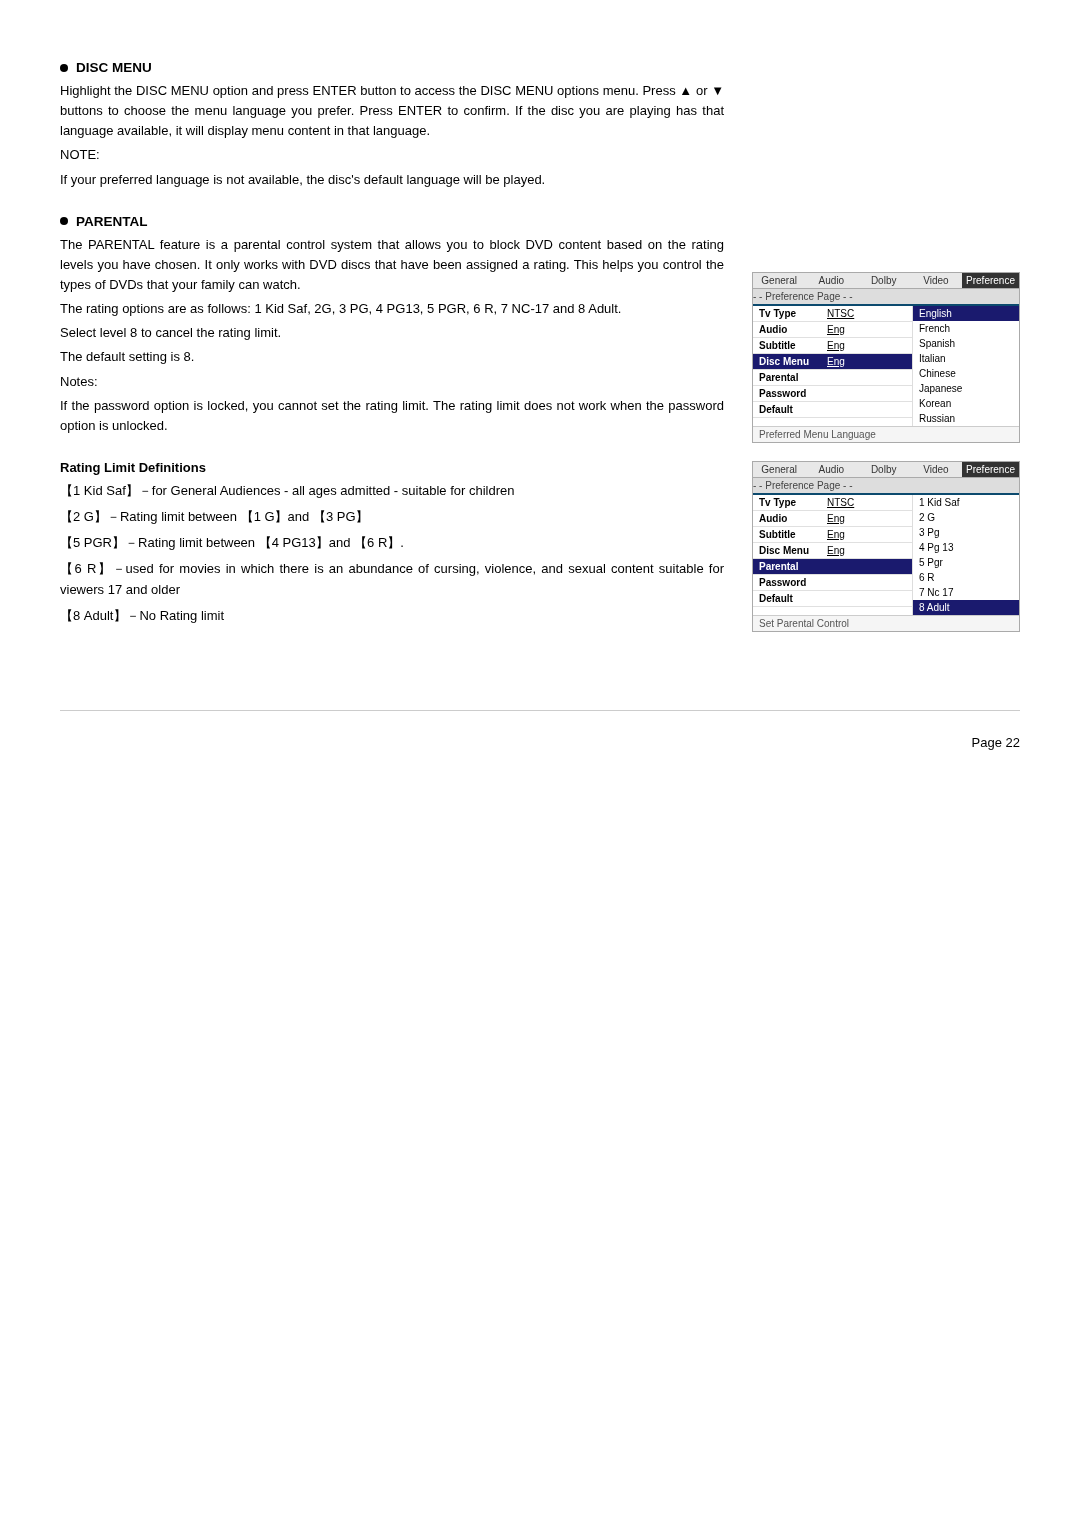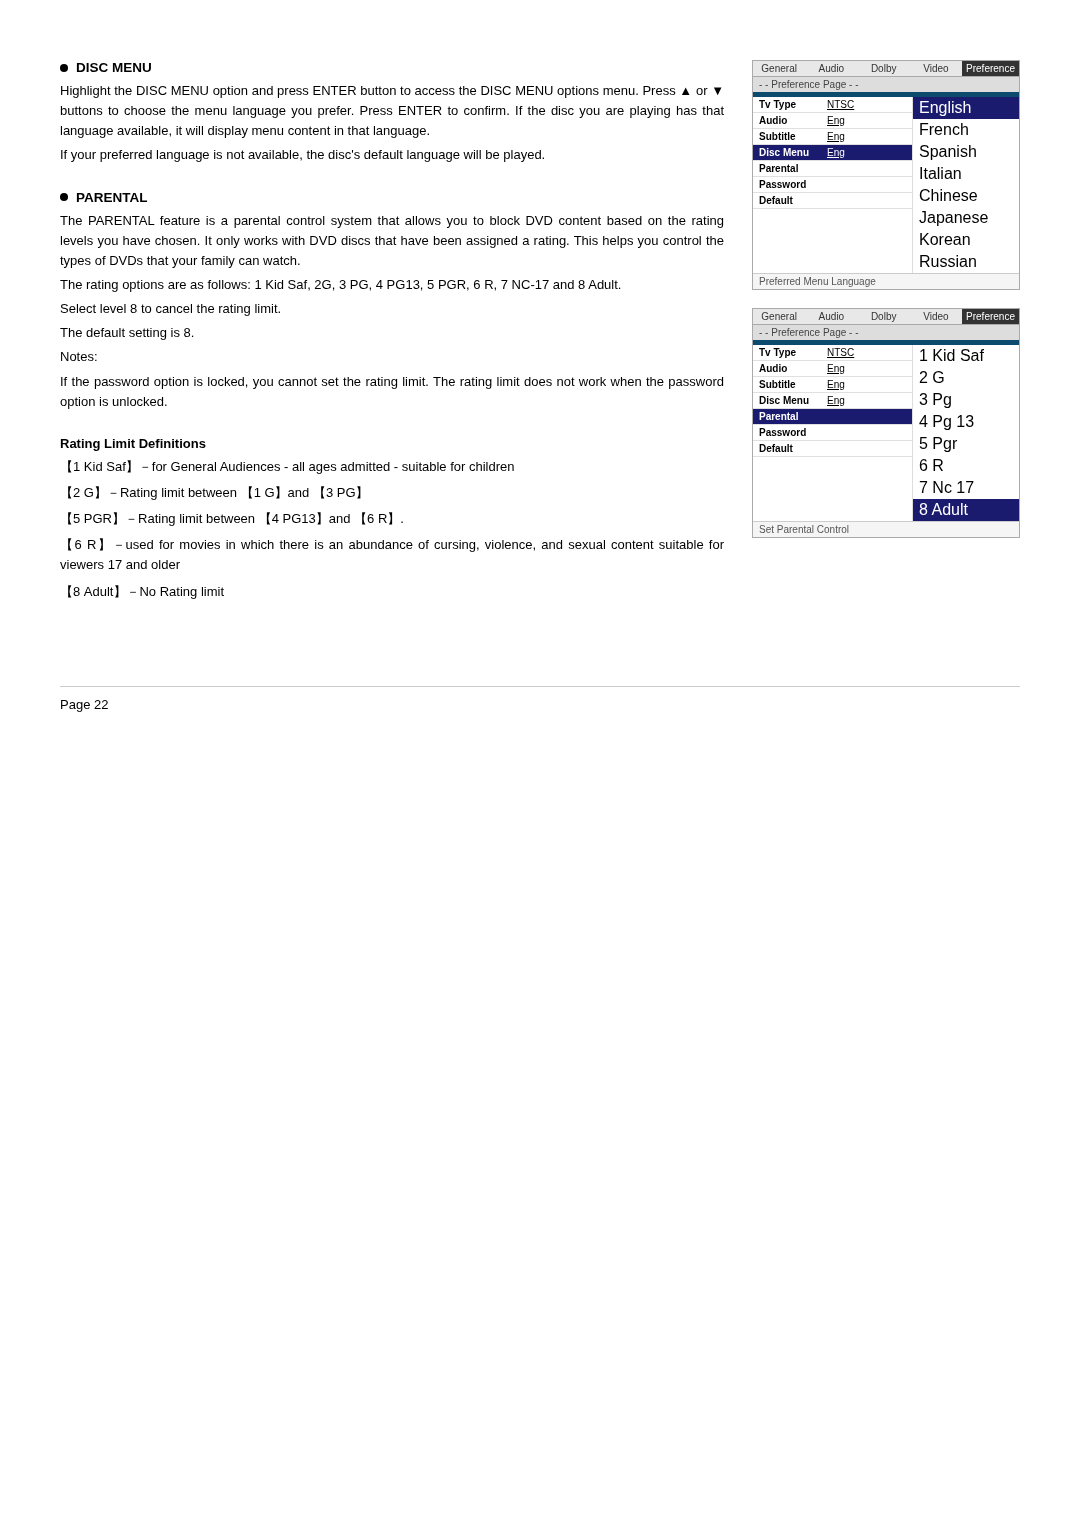--- a/index.html
+++ b/index.html
@@ -9,21 +9,21 @@
       font-size: 13px;
       color: #000;
       width: 1080px;
       min-height: 1528px;
       padding: 60px 60px 40px 60px;
     }
 
     .page-layout {
       display: flex;
       gap: 28px;
-      align-items: flex-start;
+      align-items: flex-end;
     }
 
     .left-col {
       flex: 1;
       min-width: 0;
     }
 
     .right-col {
       width: 268px;
       flex-shrink: 0;
@@ -102,24 +102,24 @@
       text-align: center;
     }
 
     .menu-header-cell.active {
       background: #333;
       color: #fff;
     }
 
     .menu-sub-header {
       background: #ddd;
-      padding: 2px 6px;
+      padding: 2px 0;
       font-size: 10px;
       color: #444;
-      border-bottom: 5px solid #0c4a6e;
+      border-bottom: 2px solid #0c4a6e;
     }
 
     .menu-row {
       display: flex;
       border-bottom: 1px solid #e0e0e0;
     }
 
     .menu-row.highlighted {
       background: #1a1a6e;
       color: #fff;
@@ -149,21 +149,21 @@
       border-top: 1px solid #ccc;
     }
 
     .menu-lang-col {
       display: flex;
       flex-direction: column;
     }
 
     .lang-option {
       padding: 2px 6px;
-      font-size: 16px;
+      font-size: 10px;
     }
 
     .lang-option.active {
       background: #1a1a6e;
       color: #fff;
     }
 
     
     .menu-content-row {
       display: flex;
@@ -174,39 +174,40 @@
       border-right: 1px solid #ddd;
     }
 
     .menu-right-pane {
       flex: 1;
     }
 
     .page-footer {
       margin-top: 60px;
       border-top: 1px solid #ccc;
-      padding-top: 10px;
-      text-align: left;
+      padding-top: 24px;
+      text-align: right;
       font-size: 13px;
     }
   </style>
 </head>
 <body>
 
 <div class="page-layout">
 
   <div class="left-col">
 
     <div class="section">
       <div class="section-title">
         <span class="bullet"></span>
         <span>DISC MENU</span>
       </div>
       <div class="section-body">
         <p>Highlight the DISC MENU option and press ENTER button to access the DISC MENU options menu. Press ▲ or ▼ buttons to choose the menu language you prefer. Press ENTER to confirm. If the disc you are playing has that language available, it will display menu content in that language.</p>
+        <p>NOTE:</p>
         <p>If your preferred language is not available, the disc's default language will be played.</p>
       </div>
     </div>
 
     <div class="section">
       <div class="section-title">
         <span class="bullet"></span>
         <span>PARENTAL</span>
       </div>
       <div class="section-body">

